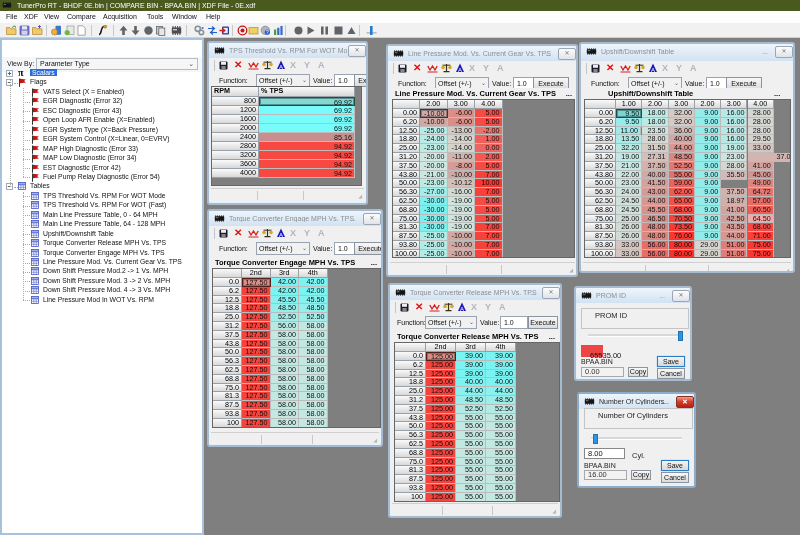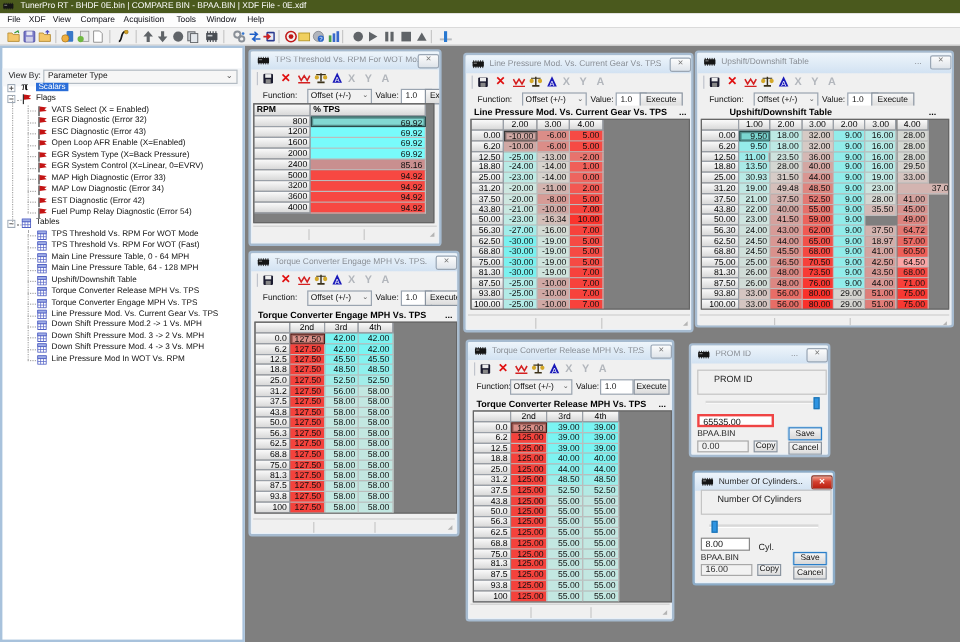--- a/index.html
+++ b/index.html
@@ -418,21 +418,21 @@
 <div class="h hr" style="left:0px;top:9.5px;width:47px;height:9px;">800</div>
 <div class="c" style="left:47px;top:9.5px;width:96px;height:9px;background:#82d8d2;line-height:9px;border:1px solid #2a4a4a;box-shadow:inset 0 0 0 1px rgba(40,70,70,.5)">69.92</div>
 <div class="h hr" style="left:0px;top:18.5px;width:47px;height:9px;">1200</div>
 <div class="c" style="left:47px;top:18.5px;width:96px;height:9px;background:#78fbfb;line-height:9px">69.92</div>
 <div class="h hr" style="left:0px;top:27.5px;width:47px;height:9px;">1600</div>
 <div class="c" style="left:47px;top:27.5px;width:96px;height:9px;background:#78fbfb;line-height:9px">69.92</div>
 <div class="h hr" style="left:0px;top:36.5px;width:47px;height:9px;">2000</div>
 <div class="c" style="left:47px;top:36.5px;width:96px;height:9px;background:#78fbfb;line-height:9px">69.92</div>
 <div class="h hr" style="left:0px;top:45.5px;width:47px;height:9px;">2400</div>
 <div class="c" style="left:47px;top:45.5px;width:96px;height:9px;background:#c98f8f;line-height:9px">85.16</div>
-<div class="h hr" style="left:0px;top:54.5px;width:47px;height:9px;">5000</div>
+<div class="h hr" style="left:0px;top:54.5px;width:47px;height:9px;">2800</div>
 <div class="c" style="left:47px;top:54.5px;width:96px;height:9px;background:#f74842;line-height:9px">94.92</div>
 <div class="h hr" style="left:0px;top:63.5px;width:47px;height:9px;">3200</div>
 <div class="c" style="left:47px;top:63.5px;width:96px;height:9px;background:#f74842;line-height:9px">94.92</div>
 <div class="h hr" style="left:0px;top:72.5px;width:47px;height:9px;">3600</div>
 <div class="c" style="left:47px;top:72.5px;width:96px;height:9px;background:#f74842;line-height:9px">94.92</div>
 <div class="h hr" style="left:0px;top:81.5px;width:47px;height:9px;">4000</div>
 <div class="c" style="left:47px;top:81.5px;width:96px;height:9px;background:#f74842;line-height:9px">94.92</div>
 </div>
 <div style="position:absolute;left:2px;top:145px;width:153px;height:12px;background:#f0f0f0;border-top:1px solid #d0d0d0;box-sizing:border-box">
       <div style="position:absolute;left:45.9px;top:2px;width:1px;height:9px;background:#c8c8c8"></div>
@@ -520,21 +520,21 @@
 <div class="h hr" style="left:0px;top:61.8px;width:27px;height:8.8px;">37.50</div>
 <div class="c" style="left:27px;top:61.8px;width:27.5px;height:8.8px;background:#cee7e0">-20.00</div>
 <div class="c" style="left:54.5px;top:61.8px;width:27.5px;height:8.8px;background:#d69b96">-8.00</div>
 <div class="c" style="left:82px;top:61.8px;width:27.5px;height:8.8px;background:#f64a44">5.00</div>
 <div class="h hr" style="left:0px;top:70.6px;width:27px;height:8.8px;">43.80</div>
 <div class="c" style="left:27px;top:70.6px;width:27.5px;height:8.8px;background:#c9e8e1">-21.00</div>
 <div class="c" style="left:54.5px;top:70.6px;width:27.5px;height:8.8px;background:#d0a8a4">-10.00</div>
 <div class="c" style="left:82px;top:70.6px;width:27.5px;height:8.8px;background:#f7423c">7.00</div>
 <div class="h hr" style="left:0px;top:79.4px;width:27px;height:8.8px;">50.00</div>
 <div class="c" style="left:27px;top:79.4px;width:27.5px;height:8.8px;background:#beeae4">-23.00</div>
-<div class="c" style="left:54.5px;top:79.4px;width:27.5px;height:8.8px;background:#d3beb8">-16.34</div>
+<div class="c" style="left:54.5px;top:79.4px;width:27.5px;height:8.8px;background:#d3beb8">-10.12</div>
 <div class="c" style="left:82px;top:79.4px;width:27.5px;height:8.8px;background:#fa342e">10.00</div>
 <div class="h hr" style="left:0px;top:88.2px;width:27px;height:8.8px;">56.30</div>
 <div class="c" style="left:27px;top:88.2px;width:27.5px;height:8.8px;background:#a1edea">-27.00</div>
 <div class="c" style="left:54.5px;top:88.2px;width:27.5px;height:8.8px;background:#d3dad3">-16.00</div>
 <div class="c" style="left:82px;top:88.2px;width:27.5px;height:8.8px;background:#f7423c">7.00</div>
 <div class="h hr" style="left:0px;top:97px;width:27px;height:8.8px;">62.50</div>
 <div class="c" style="left:27px;top:97px;width:27.5px;height:8.8px;background:#7af1ef">-30.00</div>
 <div class="c" style="left:54.5px;top:97px;width:27.5px;height:8.8px;background:#cfe4dd">-19.00</div>
 <div class="c" style="left:82px;top:97px;width:27.5px;height:8.8px;background:#f64a44">5.00</div>
 <div class="h hr" style="left:0px;top:105.8px;width:27px;height:8.8px;">68.80</div>
@@ -647,29 +647,29 @@
 <div class="c" style="left:136.2px;top:26.6px;width:26.3px;height:8.8px;background:#b5e9e5">16.00</div>
 <div class="c" style="left:162.5px;top:26.6px;width:26.3px;height:8.8px;background:#d4d7d2">28.00</div>
 <div class="h hr" style="left:0px;top:35.4px;width:31px;height:8.8px;">18.80</div>
 <div class="c" style="left:31px;top:35.4px;width:26.3px;height:8.8px;background:#aaeae7">13.50</div>
 <div class="c" style="left:57.3px;top:35.4px;width:26.3px;height:8.8px;background:#d4d7d2">28.00</div>
 <div class="c" style="left:83.6px;top:35.4px;width:26.3px;height:8.8px;background:#d3a7a3">40.00</div>
 <div class="c" style="left:109.9px;top:35.4px;width:26.3px;height:8.8px;background:#92ecea">9.00</div>
 <div class="c" style="left:136.2px;top:35.4px;width:26.3px;height:8.8px;background:#b5e9e5">16.00</div>
 <div class="c" style="left:162.5px;top:35.4px;width:26.3px;height:8.8px;background:#d6d3ce">29.50</div>
 <div class="h hr" style="left:0px;top:44.2px;width:31px;height:8.8px;">25.00</div>
-<div class="c" style="left:31px;top:44.2px;width:26.3px;height:8.8px;background:#b9e9e5">30.93</div>
+<div class="c" style="left:31px;top:44.2px;width:26.3px;height:8.8px;background:#b9e9e5">32.20</div>
 <div class="c" style="left:57.3px;top:44.2px;width:26.3px;height:8.8px;background:#d6ccc7">31.50</div>
 <div class="c" style="left:83.6px;top:44.2px;width:26.3px;height:8.8px;background:#d89793">44.00</div>
 <div class="c" style="left:109.9px;top:44.2px;width:26.3px;height:8.8px;background:#92ecea">9.00</div>
 <div class="c" style="left:136.2px;top:44.2px;width:26.3px;height:8.8px;background:#c1e8e4">19.00</div>
 <div class="c" style="left:162.5px;top:44.2px;width:26.3px;height:8.8px;background:#d5c5c1">33.00</div>
 <div class="h hr" style="left:0px;top:53px;width:31px;height:8.8px;">31.20</div>
 <div class="c" style="left:31px;top:53px;width:26.3px;height:8.8px;background:#c1e8e4">19.00</div>
-<div class="c" style="left:57.3px;top:53px;width:26.3px;height:8.8px;background:#d5bfba">49.48</div>
+<div class="c" style="left:57.3px;top:53px;width:26.3px;height:8.8px;background:#d5bfba">27.31</div>
 <div class="c" style="left:83.6px;top:53px;width:26.3px;height:8.8px;background:#dd8680">48.50</div>
 <div class="c" style="left:109.9px;top:53px;width:26.3px;height:8.8px;background:#92ecea">9.00</div>
 <div class="c" style="left:136.2px;top:53px;width:26.3px;height:8.8px;background:#cee4df">23.00</div>
 <div class="c" style="left:162.5px;top:53px;width:50px;height:8.8px;background:#d3b4b0">37.00</div>
 <div class="h hr" style="left:0px;top:61.8px;width:31px;height:8.8px;">37.50</div>
 <div class="c" style="left:31px;top:61.8px;width:26.3px;height:8.8px;background:#c9e7e2">21.00</div>
 <div class="c" style="left:57.3px;top:61.8px;width:26.3px;height:8.8px;background:#d3b2ae">37.50</div>
 <div class="c" style="left:83.6px;top:61.8px;width:26.3px;height:8.8px;background:#e37873">52.50</div>
 <div class="c" style="left:109.9px;top:61.8px;width:26.3px;height:8.8px;background:#92ecea">9.00</div>
 <div class="c" style="left:136.2px;top:61.8px;width:26.3px;height:8.8px;background:#d4d7d2">28.00</div>
@@ -1022,21 +1022,21 @@
       </svg>
       <div style="position:absolute;left:20px;top:3.5px;font:7px 'Liberation Sans',sans-serif;color:#8a8f96;white-space:nowrap;overflow:hidden;max-width:70px">PROM ID</div>
       <div style="position:absolute;right:25px;top:3.5px;font:7px 'Liberation Sans',sans-serif;color:#8a8f96">...</div>
       <div style="position:absolute;left:96px;top:2px;width:16px;height:10px;background:linear-gradient(#fcfcfc,#dfe4ea);border:1px solid #9aa6b4;border-radius:2px;color:#777;font:6px 'Liberation Sans',sans-serif;text-align:center;line-height:9.5px">✕</div>
     </div>
     <div style="position:absolute;left:5px;top:20px;width:106px;height:19px;border:1px solid #c4c4c4">
       <div style="position:absolute;left:13px;top:2px;font:7.5px 'Liberation Sans',sans-serif;color:#222">PROM ID</div>
     </div>
     <div style="position:absolute;left:12px;top:46px;width:90px;height:2px;background:#d8d8d8;border-bottom:1px solid #fff"></div>
     <div style="position:absolute;left:102px;top:43px;width:3px;height:7.5px;background:#2e94e2;border:0.5px solid #1f74b4"></div>
-    <div style="position:absolute;left:5px;top:57px;width:64px;height:11px;background:#fff;border:2px solid #ef4444;box-sizing:border-box;font:7.5px 'Liberation Sans',sans-serif;line-height:9px;padding-left:3px;color:#111">65535.00</div>
+    <div style="position:absolute;left:5px;top:57px;width:22px;height:11px;background:#fff;border:6px solid #ef4444;box-sizing:border-box;font:7.5px 'Liberation Sans',sans-serif;line-height:9px;padding-left:3px;color:#111">65535.00</div>
     <div style="position:absolute;left:5px;top:70px;font:7px 'Liberation Sans',sans-serif;color:#222">BPAA.BIN</div>
     <div style="position:absolute;left:5px;top:79px;width:43px;height:10px;background:#f2f2f2;border:1px solid #a8a8a8;box-sizing:border-box;font:7.5px 'Liberation Sans',sans-serif;line-height:8px;padding-left:3px;color:#333">0.00</div>
     <div style="position:absolute;left:52px;top:79px;width:20px;height:10px;background:linear-gradient(#f8f8f8,#dcdcdc);border:1px solid #8a94a0;box-sizing:border-box;font:7px 'Liberation Sans',sans-serif;line-height:8px;text-align:center;color:#111">Copy</div>
     <div style="position:absolute;right:5px;top:68px;width:28px;height:11px;background:linear-gradient(#f4f4f4,#d8d8d8);border:1px solid #2a7ec8;box-sizing:border-box;font:7px 'Liberation Sans',sans-serif;line-height:9px;text-align:center;color:#111;box-shadow:0 0 1px #66b0e8">Save</div>
     <div style="position:absolute;right:5px;top:80px;width:28px;height:11px;background:linear-gradient(#f8f8f8,#dcdcdc);border:1px solid #8a94a0;box-sizing:border-box;font:7px 'Liberation Sans',sans-serif;line-height:9px;text-align:center;color:#111">Cancel</div>
   </div>
 <div style="position:absolute;left:577px;top:392px;width:119px;height:96px;background:#f0f0f0;border:2px solid #8cacc8;border-radius:3px;box-shadow:inset 0 0 0 1px #e8f0f8;box-sizing:border-box;overflow:hidden">
     <div style="position:absolute;left:0;top:0;width:100%;height:15px;background:linear-gradient(#eef5fb,#d2e2f2);border-radius:2px 2px 0 0">
       <svg style="position:absolute;left:5px;top:4px" width="11" height="7" viewBox="0 0 11 7">
         <g stroke="#1a1a1a" stroke-width="0.7">

